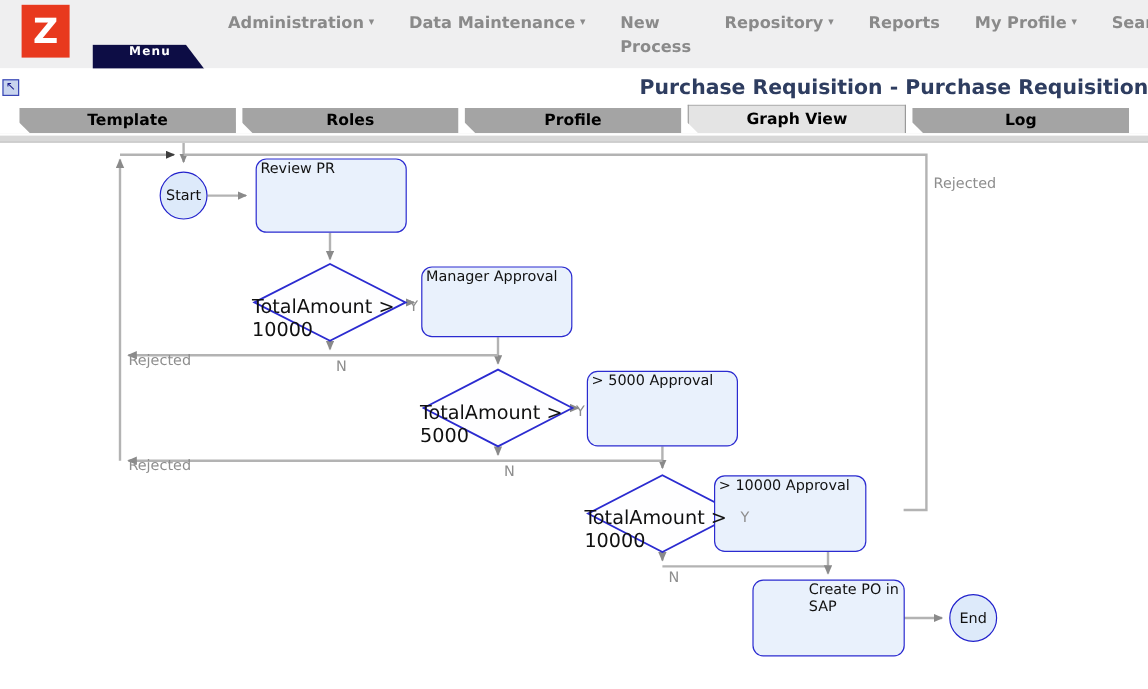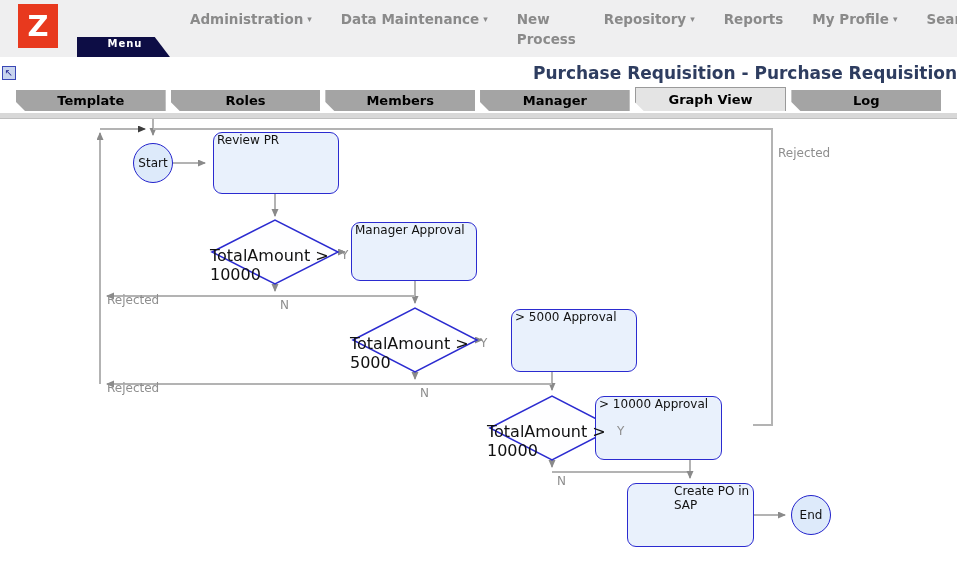--- a/index.html
+++ b/index.html
@@ -88,22 +88,21 @@
 </div>
 
 <div class="titlebar">
   <div class="back-icon">↖</div>
   <div class="page-title">Purchase Requisition - Purchase Requisition</div>
 </div>
 
 <div class="tabbar">
   <div class="tab">Template</div>
   <div class="tab">Roles</div>
-  <div class="tab">Members</div>
-  <div class="tab">Manager</div>
+  <div class="tab">Profile</div>
   <div class="tab active">Graph View</div>
   <div class="tab">Log</div>
 </div>
 <div class="strip"></div>
 
 <div class="canvas">
 
   <svg width="957" height="455" viewBox="0 0 957 455">
     <defs>
       <marker id="ag" orient="auto" markerUnits="userSpaceOnUse" markerWidth="10" markerHeight="9" refX="7" refY="3.5">
@@ -146,21 +145,21 @@
       <polygon points="490,309 552,277 614,309 552,341"></polygon>
     </g>
   </svg>
 
   <div class="fc-circle" style="left:133px; top:24px;">Start</div>
 
   <div class="fc-box" style="left:213px; top:13px; width:126px; height:62px;">Review PR</div>
 
   <div class="fc-box" style="left:351px; top:103px; width:126px; height:59px;">Manager Approval</div>
 
-  <div class="fc-box" style="left:511px; top:190px; width:126px; height:63px;">&gt; 5000 Approval</div>
+  <div class="fc-box" style="left:489px; top:190px; width:126px; height:63px;">&gt; 5000 Approval</div>
 
   <div class="fc-box" style="left:595px; top:277px; width:127px; height:64px;">&gt; 10000 Approval</div>
 
   <div class="fc-box" style="left:627px; top:364px; width:127px; height:64px;padding-left:46px;">
     <span style="display:block; max-width:86px;">Create PO in SAP</span>
   </div>
 
   <div class="fc-circle" style="left:791px; top:376px;">End</div>
 
   <div class="fc-diamond-label" style="left:210px; top:127px;">TotalAmount &gt; 10000</div>

